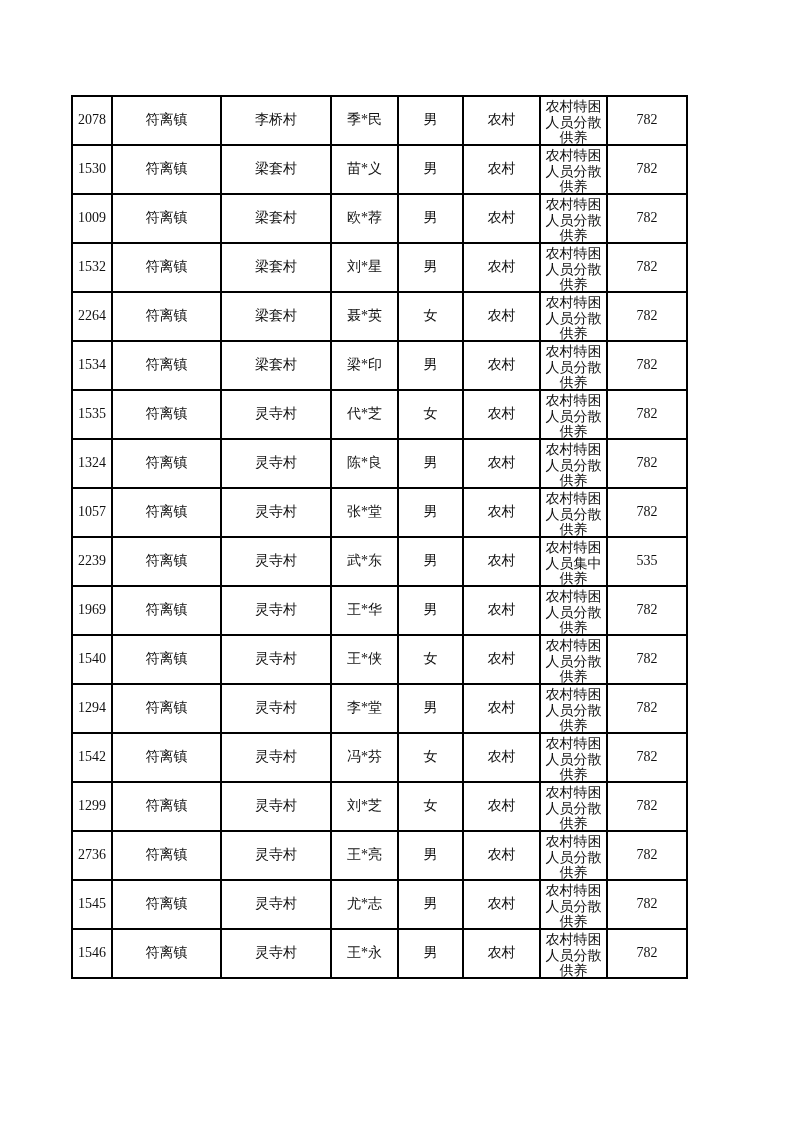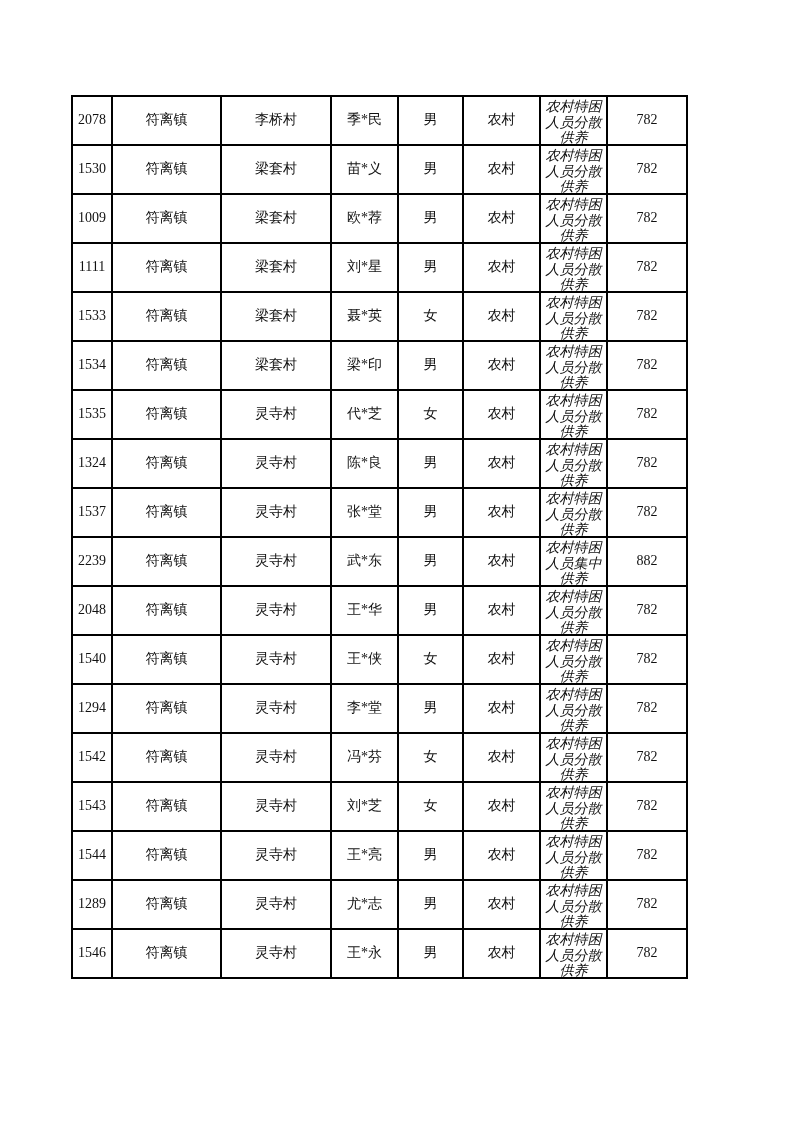--- a/index.html
+++ b/index.html
@@ -24,21 +24,21 @@
     border: 2px solid #000000;
     padding: 0;
     text-align: center;
     vertical-align: middle;
     font-size: 14px;
     line-height: 1.15;
     overflow: hidden;
     white-space: nowrap;
   }
   table.roster tr { height: 49px; }
-  td.care { vertical-align: top; font-style: italic; }
+  td.care { vertical-align: top; }
   td.care .care-inner {
     height: 45px;
     overflow: hidden;
     padding-top: 2px;
     line-height: 15.5px;
     white-space: normal;
     word-break: break-all;
     text-align: center;
   }
 </style>
@@ -91,34 +91,34 @@
       <td>欧*荐</td>
       <td>男</td>
       <td>农村</td>
       <td class="care">
         <div class="care-inner">农村特困人员分散供养</div>
       </td>
       <td>782</td>
     </tr>
 
     <tr>
-      <td>1111</td>
+      <td>1532</td>
       <td>符离镇</td>
       <td>梁套村</td>
       <td>刘*星</td>
       <td>男</td>
       <td>农村</td>
       <td class="care">
         <div class="care-inner">农村特困人员分散供养</div>
       </td>
       <td>782</td>
     </tr>
 
     <tr>
-      <td>1533</td>
+      <td>2264</td>
       <td>符离镇</td>
       <td>梁套村</td>
       <td>聂*英</td>
       <td>女</td>
       <td>农村</td>
       <td class="care">
         <div class="care-inner">农村特困人员分散供养</div>
       </td>
       <td>782</td>
     </tr>
@@ -156,21 +156,21 @@
       <td>陈*良</td>
       <td>男</td>
       <td>农村</td>
       <td class="care">
         <div class="care-inner">农村特困人员分散供养</div>
       </td>
       <td>782</td>
     </tr>
 
     <tr>
-      <td>1537</td>
+      <td>1057</td>
       <td>符离镇</td>
       <td>灵寺村</td>
       <td>张*堂</td>
       <td>男</td>
       <td>农村</td>
       <td class="care">
         <div class="care-inner">农村特困人员分散供养</div>
       </td>
       <td>782</td>
     </tr>
@@ -178,25 +178,25 @@
     <tr>
       <td>2239</td>
       <td>符离镇</td>
       <td>灵寺村</td>
       <td>武*东</td>
       <td>男</td>
       <td>农村</td>
       <td class="care">
         <div class="care-inner">农村特困人员集中供养</div>
       </td>
-      <td>882</td>
-    </tr>
-
-    <tr>
-      <td>2048</td>
+      <td>535</td>
+    </tr>
+
+    <tr>
+      <td>1969</td>
       <td>符离镇</td>
       <td>灵寺村</td>
       <td>王*华</td>
       <td>男</td>
       <td>农村</td>
       <td class="care">
         <div class="care-inner">农村特困人员分散供养</div>
       </td>
       <td>782</td>
     </tr>
@@ -234,47 +234,47 @@
       <td>冯*芬</td>
       <td>女</td>
       <td>农村</td>
       <td class="care">
         <div class="care-inner">农村特困人员分散供养</div>
       </td>
       <td>782</td>
     </tr>
 
     <tr>
-      <td>1543</td>
+      <td>1299</td>
       <td>符离镇</td>
       <td>灵寺村</td>
       <td>刘*芝</td>
       <td>女</td>
       <td>农村</td>
       <td class="care">
         <div class="care-inner">农村特困人员分散供养</div>
       </td>
       <td>782</td>
     </tr>
 
     <tr>
-      <td>1544</td>
+      <td>2736</td>
       <td>符离镇</td>
       <td>灵寺村</td>
       <td>王*亮</td>
       <td>男</td>
       <td>农村</td>
       <td class="care">
         <div class="care-inner">农村特困人员分散供养</div>
       </td>
       <td>782</td>
     </tr>
 
     <tr>
-      <td>1289</td>
+      <td>1545</td>
       <td>符离镇</td>
       <td>灵寺村</td>
       <td>尤*志</td>
       <td>男</td>
       <td>农村</td>
       <td class="care">
         <div class="care-inner">农村特困人员分散供养</div>
       </td>
       <td>782</td>
     </tr>

